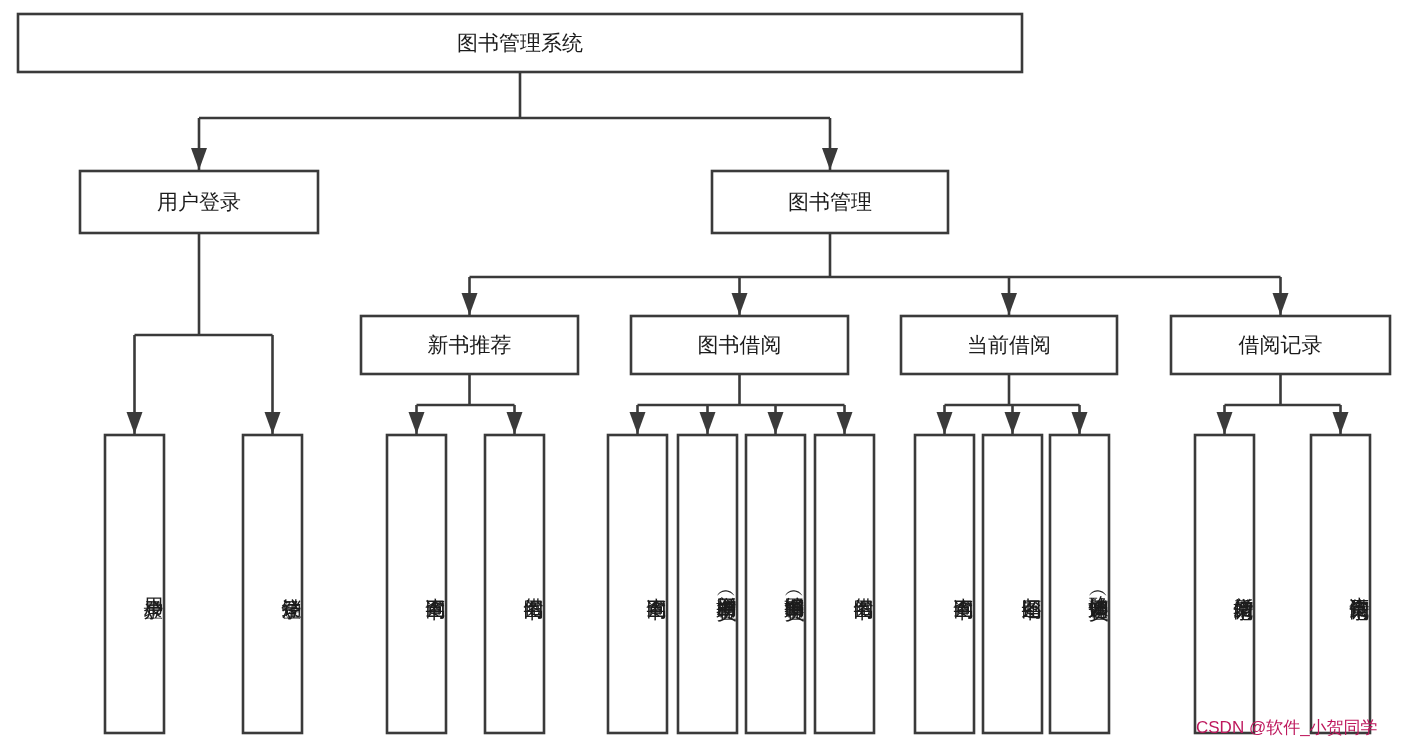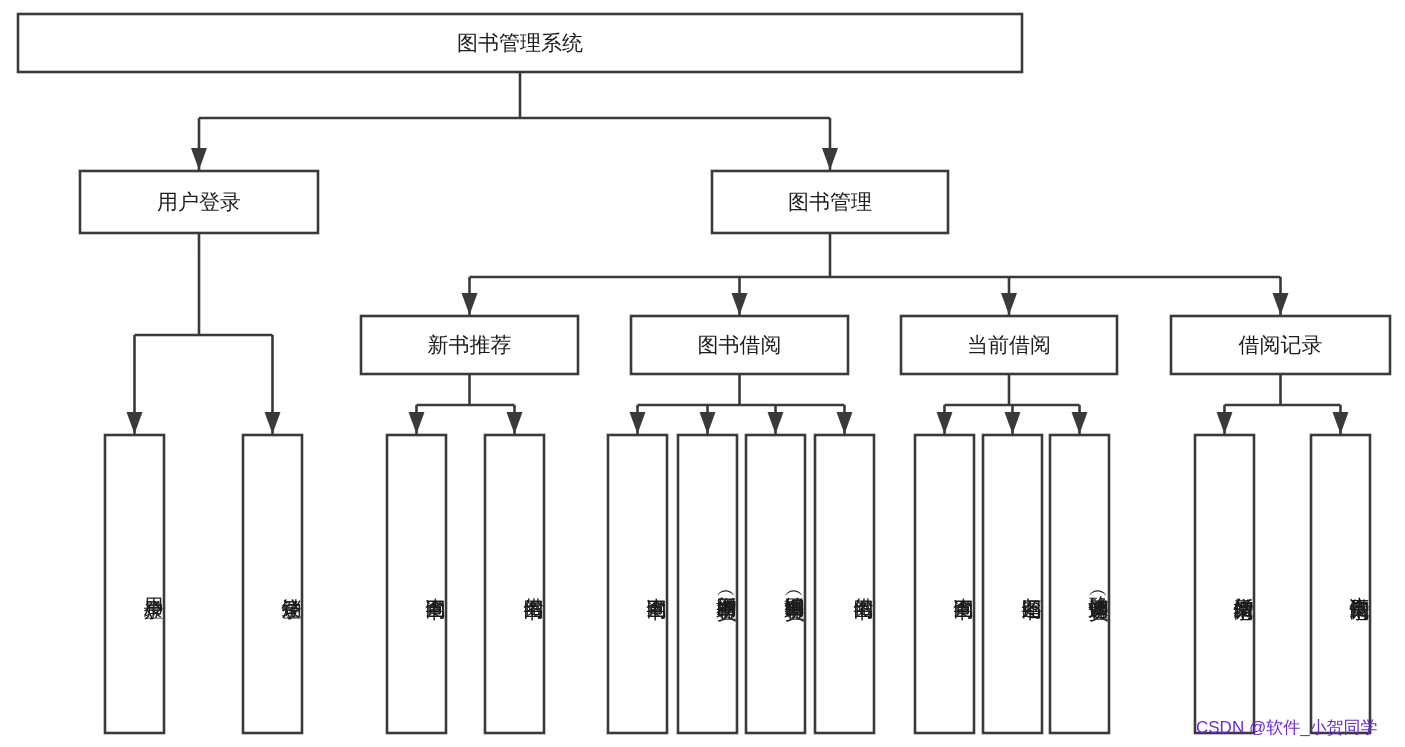--- a/index.html
+++ b/index.html
@@ -59,21 +59,21 @@
     letter-spacing: 1px;
     display: flex;
     align-items: flex-start;
     justify-content: center;
     pointer-events: none;
   }
   .watermark {
     position: absolute;
     font-family: "Liberation Sans", "DejaVu Sans", sans-serif;
     font-size: 17px;
-    color: #6d28d9;
+    color: #be185d;
     white-space: nowrap;
   }
 </style>
 </head>
 <body>
 
 <div id="stage">
 
   <svg id="diagram-svg" viewBox="0 0 1405 747">
     <g id="connectors-layer">

